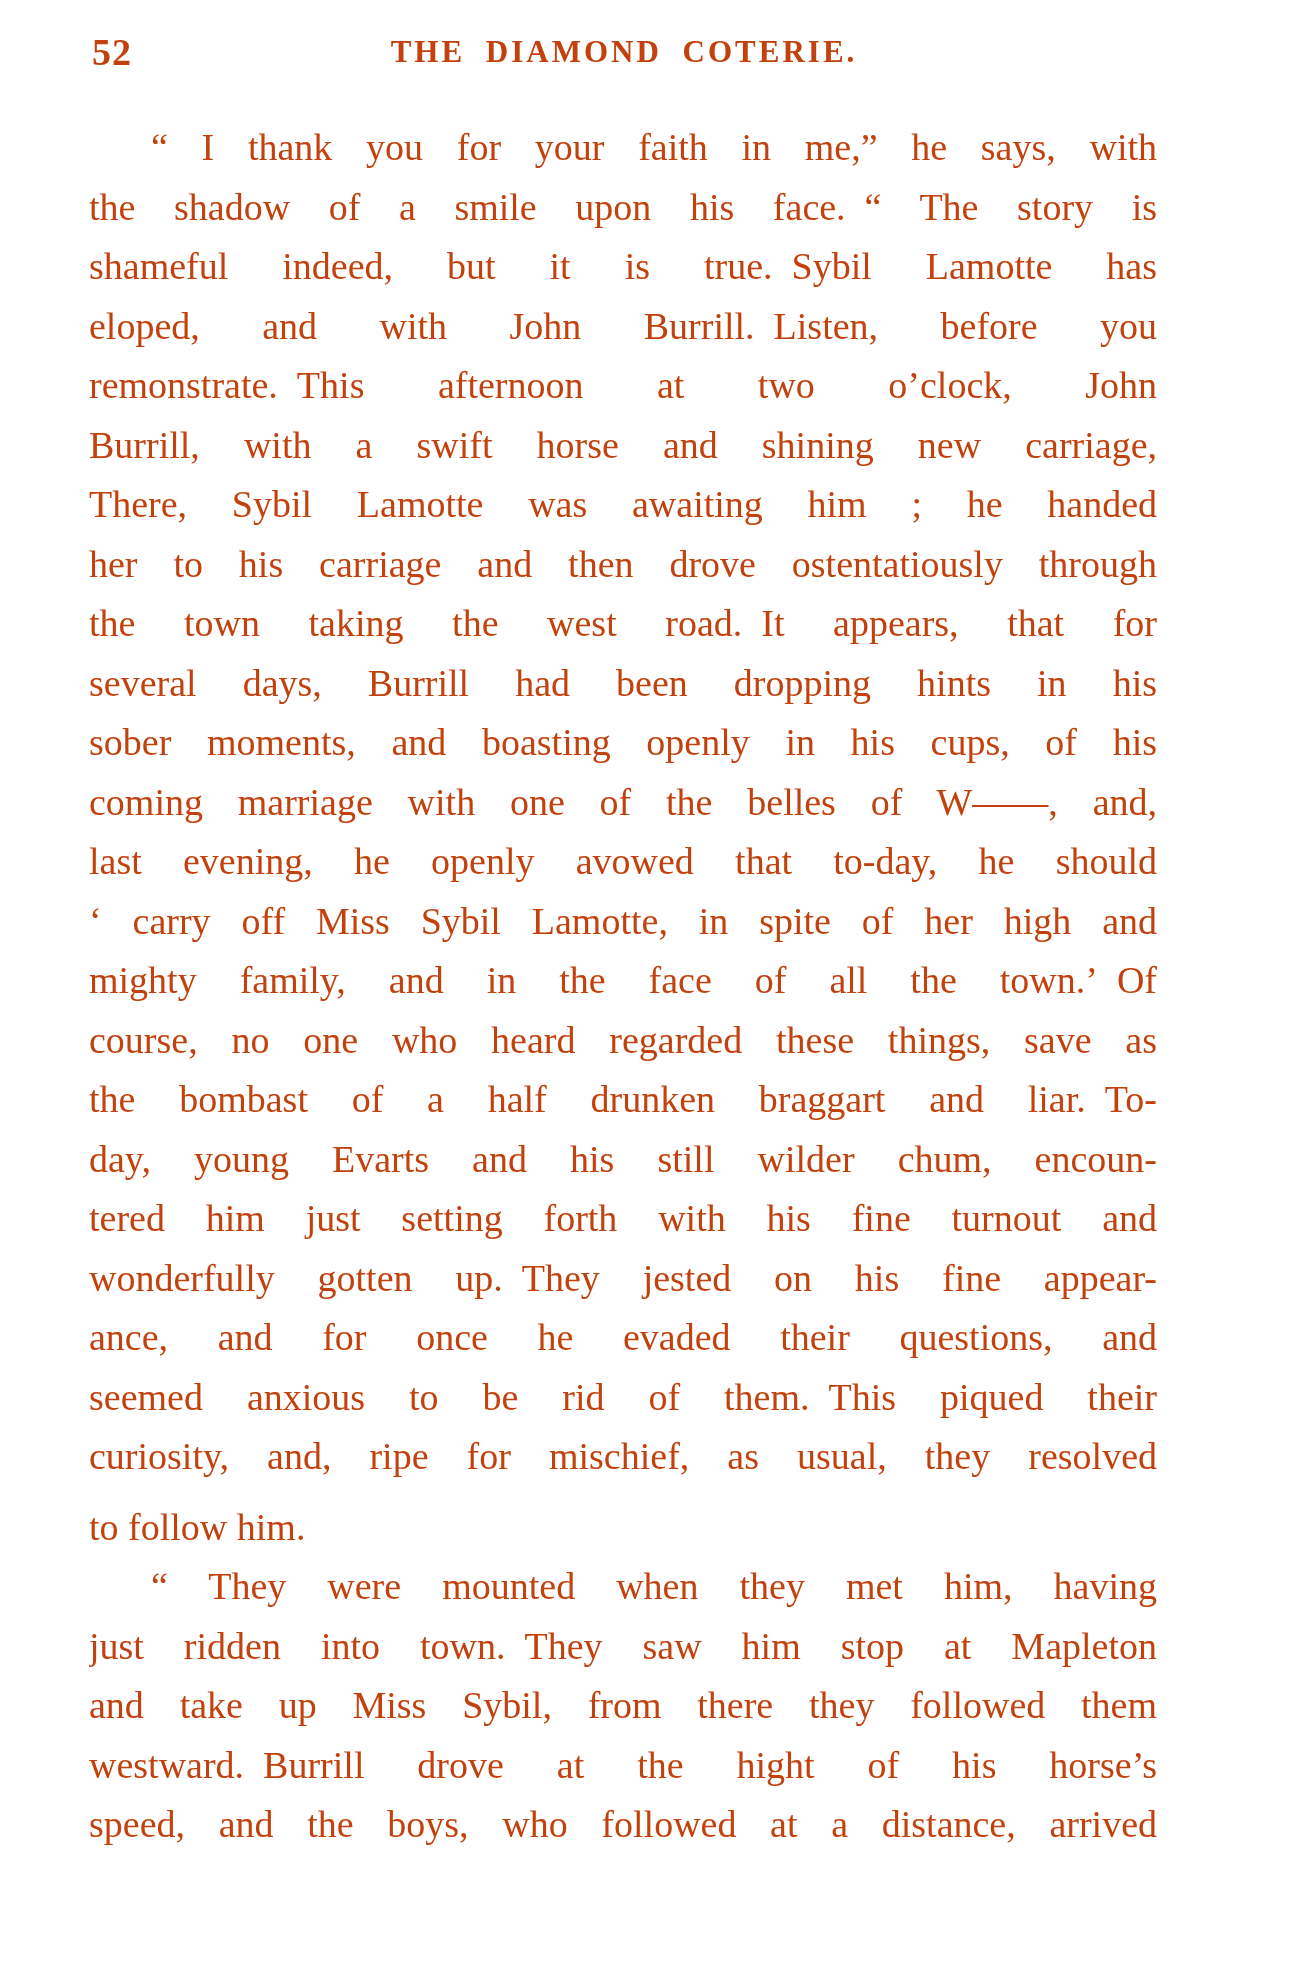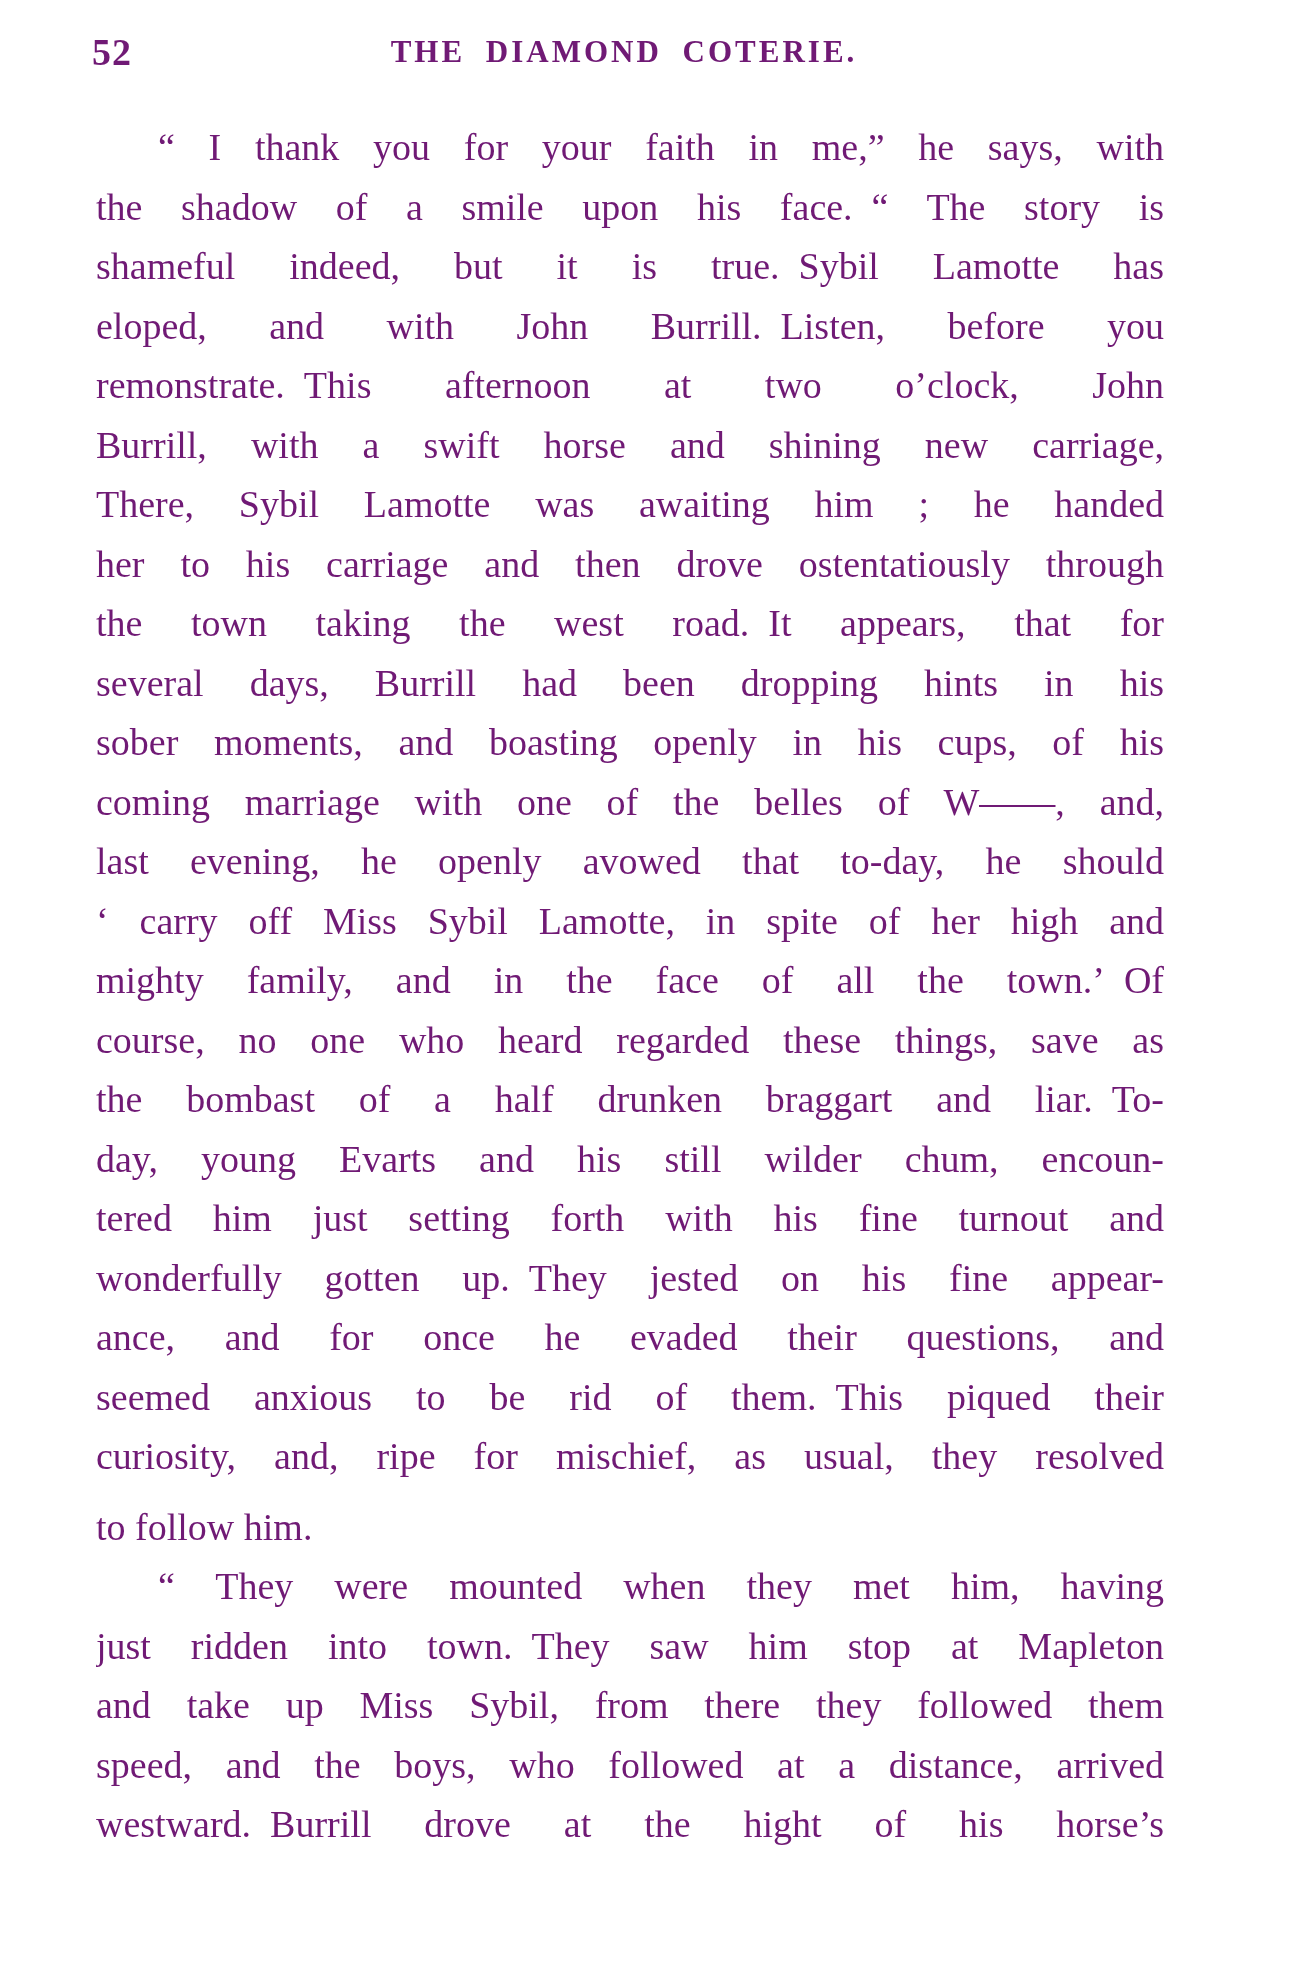--- a/index.html
+++ b/index.html
@@ -5,21 +5,21 @@
   html, body {
     margin: 0;
     padding: 0;
     background: #ffffff;
   }
   .page {
     position: relative;
     width: 1311px;
     height: 1985px;
     background: #ffffff;
-    color: #701a75;
+    color: #c2410c;
     font-family: "Liberation Serif", serif;
     overflow: hidden;
   }
   .page-number {
     position: absolute;
     top: 30px;
     left: 92px;
     font-size: 38px;
     font-weight: 700;
     letter-spacing: 1px;
@@ -31,21 +31,21 @@
     width: 1068px;
     text-align: center;
     font-size: 31px;
     font-weight: 700;
     letter-spacing: 3px;
     word-spacing: 10px;
   }
   .text-block {
     position: absolute;
     top: 118px;
-    left: 96px;
+    left: 89px;
     width: 1068px;
     font-size: 38px;
   }
   .line {
     height: 59.5px;
     line-height: 59.5px;
     text-align: justify;
     text-align-last: justify;
     overflow: hidden;
     white-space: normal;
@@ -87,16 +87,16 @@
       <div class="line"><span>day, young Evarts and his still wilder chum, encoun-</span></div>
       <div class="line"><span>tered him just setting forth with his fine turnout and</span></div>
       <div class="line"><span>wonderfully gotten up. They jested on his fine appear-</span></div>
       <div class="line"><span>ance, and for once he evaded their questions, and</span></div>
       <div class="line"><span>seemed anxious to be rid of them. This piqued their</span></div>
       <div class="line"><span>curiosity, and, ripe for mischief, as usual, they resolved</span></div>
       <div class="line end"><span>to follow him.</span></div>
       <div class="line indent"><span>“ They were mounted when they met him, having</span></div>
       <div class="line"><span>just ridden into town. They saw him stop at Mapleton</span></div>
       <div class="line"><span>and take up Miss Sybil, from there they followed them</span></div>
+      <div class="line"><span>westward. Burrill drove at the hight of his horse’s</span></div>
       <div class="line"><span>speed, and the boys, who followed at a distance, arrived</span></div>
-      <div class="line"><span>westward. Burrill drove at the hight of his horse’s</span></div>
     </div>
 </div>
 
 </body></html>

